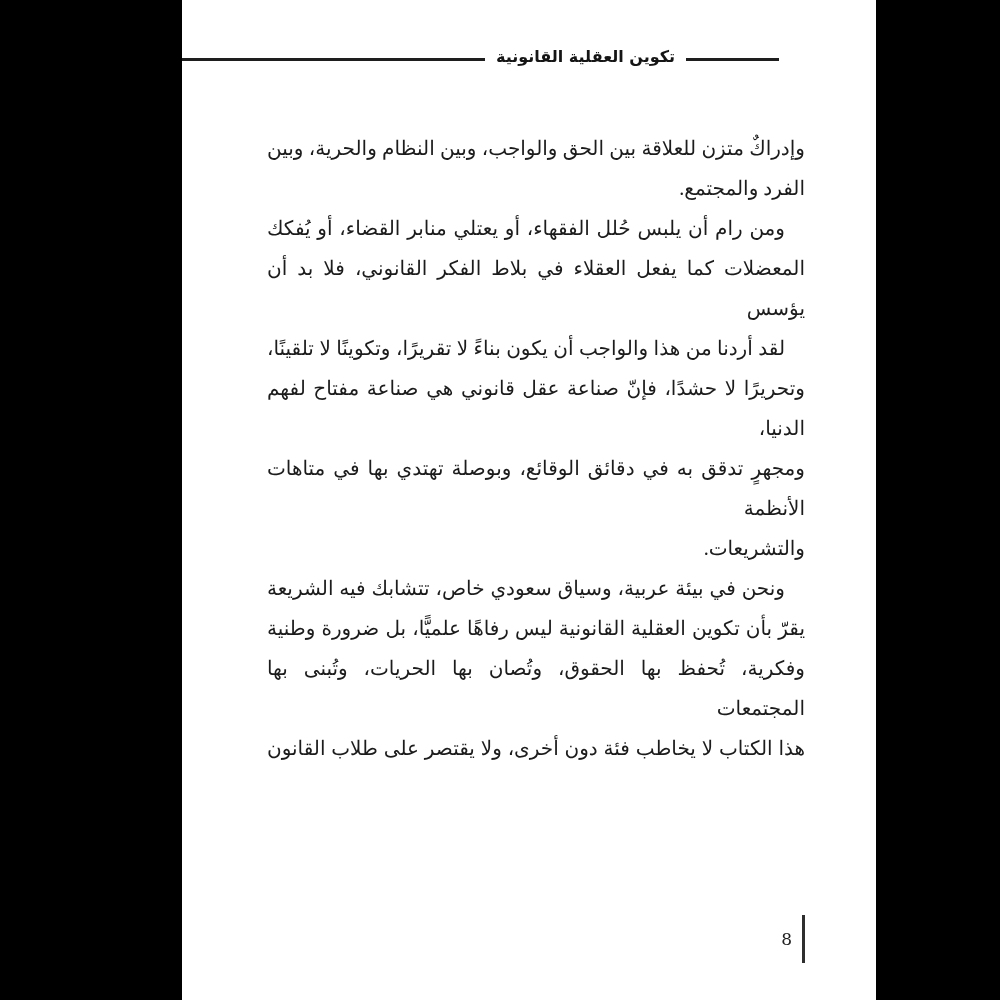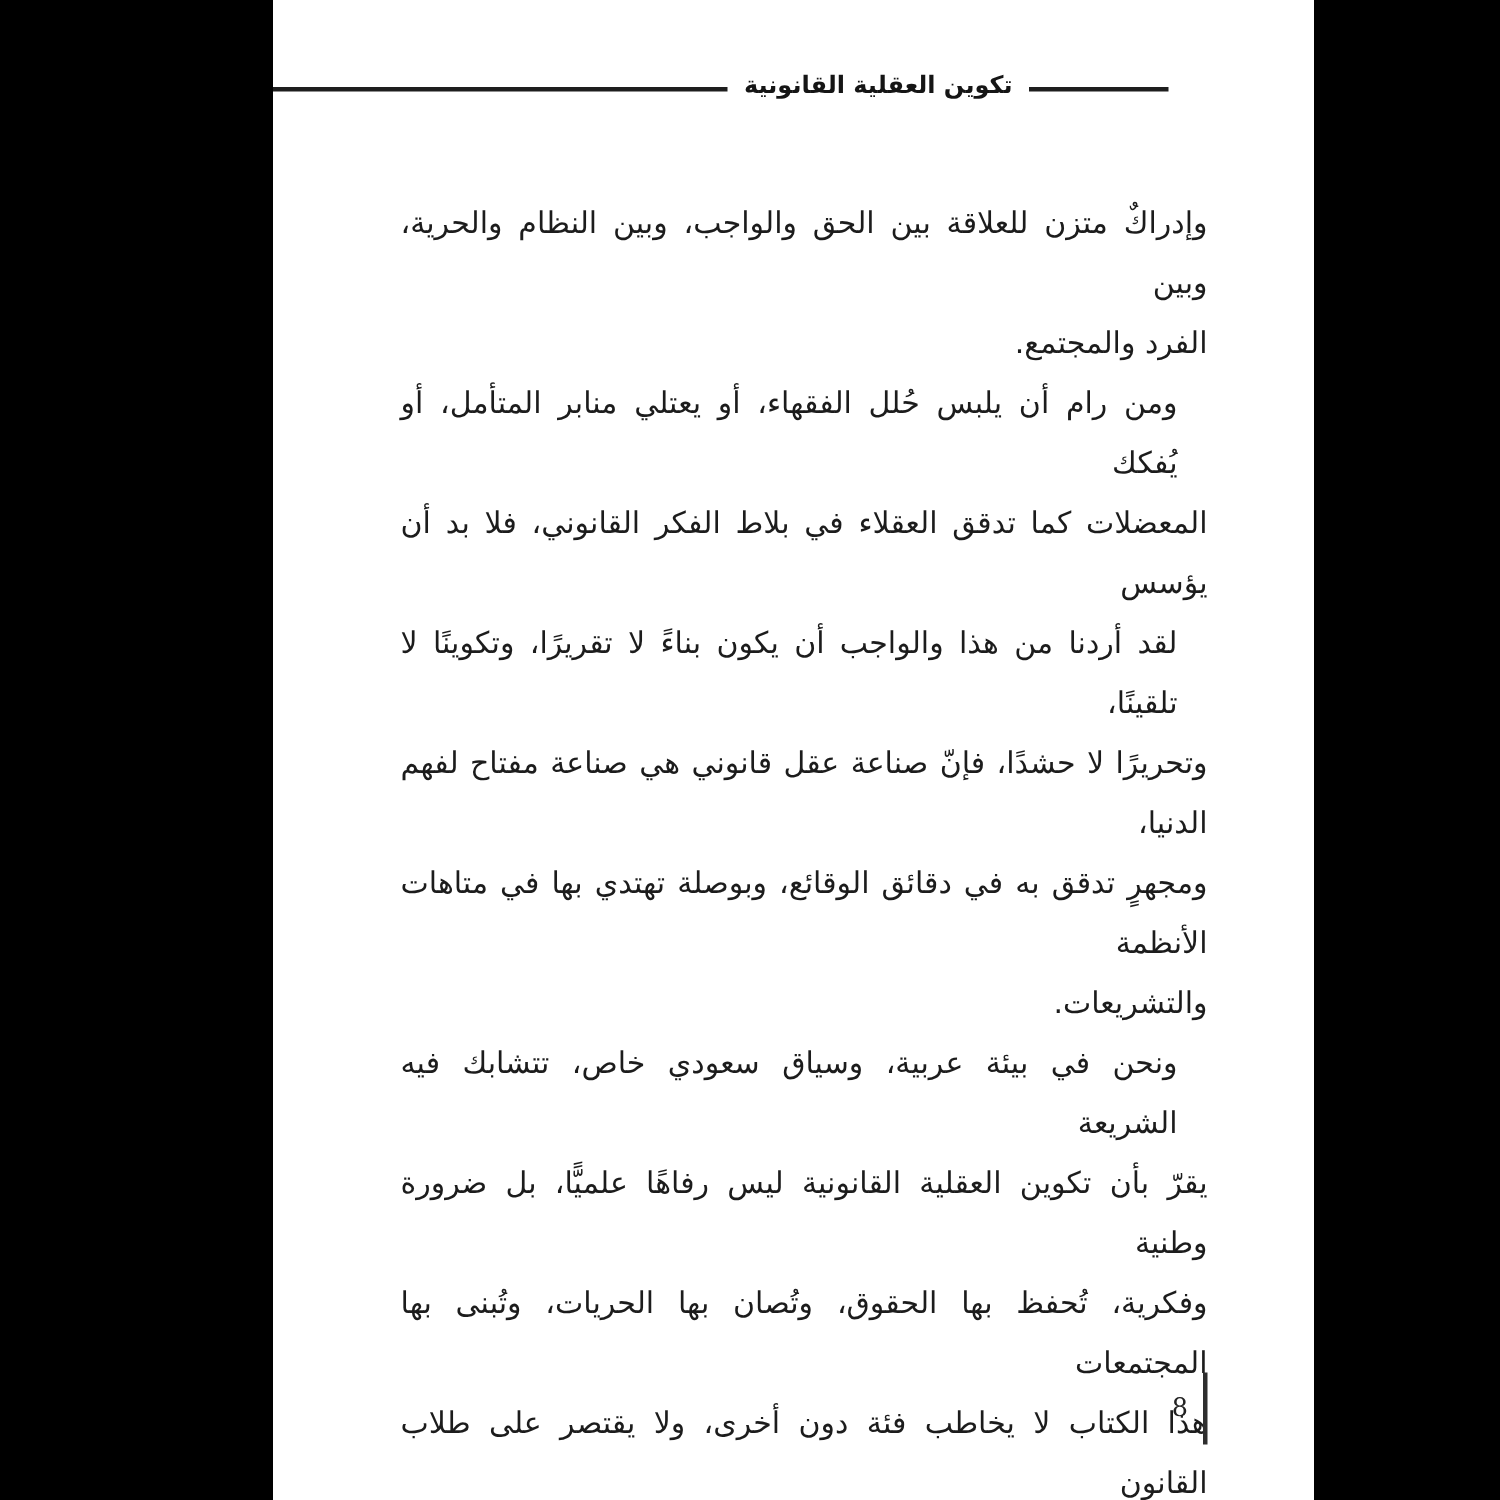--- a/index.html
+++ b/index.html
@@ -56,21 +56,21 @@
     position: absolute;
     top: 128px;
     right: 71px;
     width: 538px;
     direction: rtl;
     font-size: 20px;
     line-height: 40px;
     color: #1c1c1c;
   }
   .para { margin: 0; }
-  .line { white-space: normal; }
+  .line { white-space: normal; font-family: Liberation Serif, serif; }
   .line.justify {
     text-align: justify;
     text-align-last: justify;
   }
   .line.right-end { text-align: right; }
   .line.indent { padding-right: 20px; }
   
   .pagenum-wrap {
     position: absolute;
     top: 915px;
@@ -102,22 +102,22 @@
     <div class="header-title">تكوين العقلية القانونية</div>
     <div class="rule rule-short"></div>
   </div>
 
   <div class="content">
       <div class="para">
         <div class="line justify">وإدراكٌ متزن للعلاقة بين الحق والواجب، وبين النظام والحرية، وبين</div>
         <div class="line right-end">الفرد والمجتمع.</div>
       </div>
       <div class="para">
-        <div class="line justify indent">ومن رام أن يلبس حُلل الفقهاء، أو يعتلي منابر المتأمل، أو يُفكك</div>
-        <div class="line justify">المعضلات كما تدقق العقلاء في بلاط الفكر القانوني، فلا بد أن يؤسس</div>
+        <div class="line justify indent">ومن رام أن يلبس حُلل الفقهاء، أو يعتلي منابر القضاء، أو يُفكك</div>
+        <div class="line justify">المعضلات كما يفعل العقلاء في بلاط الفكر القانوني، فلا بد أن يؤسس</div>
       </div>
       <div class="para">
         <div class="line justify indent">لقد أردنا من هذا والواجب أن يكون بناءً لا تقريرًا، وتكوينًا لا تلقينًا،</div>
         <div class="line justify">وتحريرًا لا حشدًا، فإنّ صناعة عقل قانوني هي صناعة مفتاح لفهم الدنيا،</div>
         <div class="line justify">ومجهرٍ تدقق به في دقائق الوقائع، وبوصلة تهتدي بها في متاهات الأنظمة</div>
         <div class="line right-end">والتشريعات.</div>
       </div>
       <div class="para">
         <div class="line justify indent">ونحن في بيئة عربية، وسياق سعودي خاص، تتشابك فيه الشريعة</div>
         <div class="line justify">يقرّ بأن تكوين العقلية القانونية ليس رفاهًا علميًّا، بل ضرورة وطنية</div>

